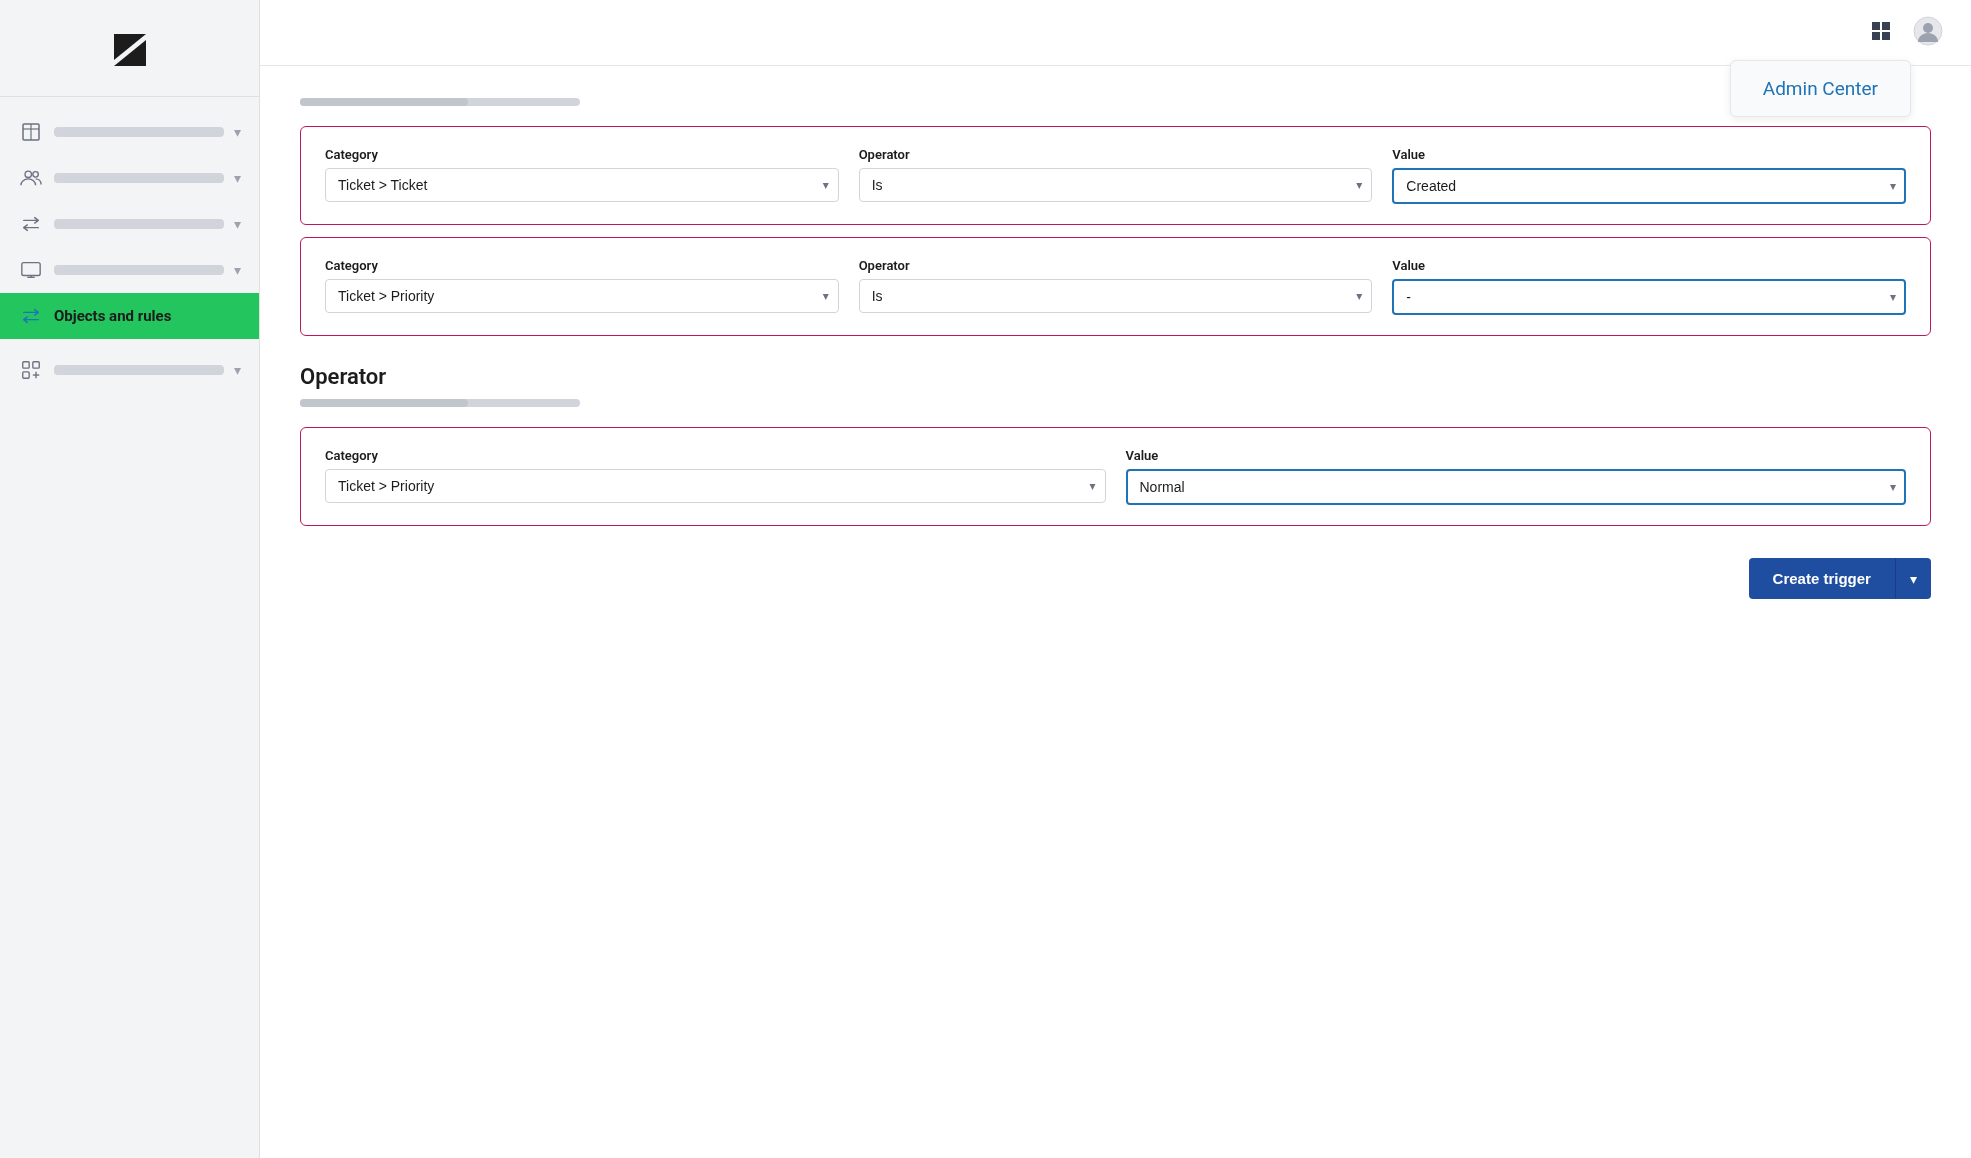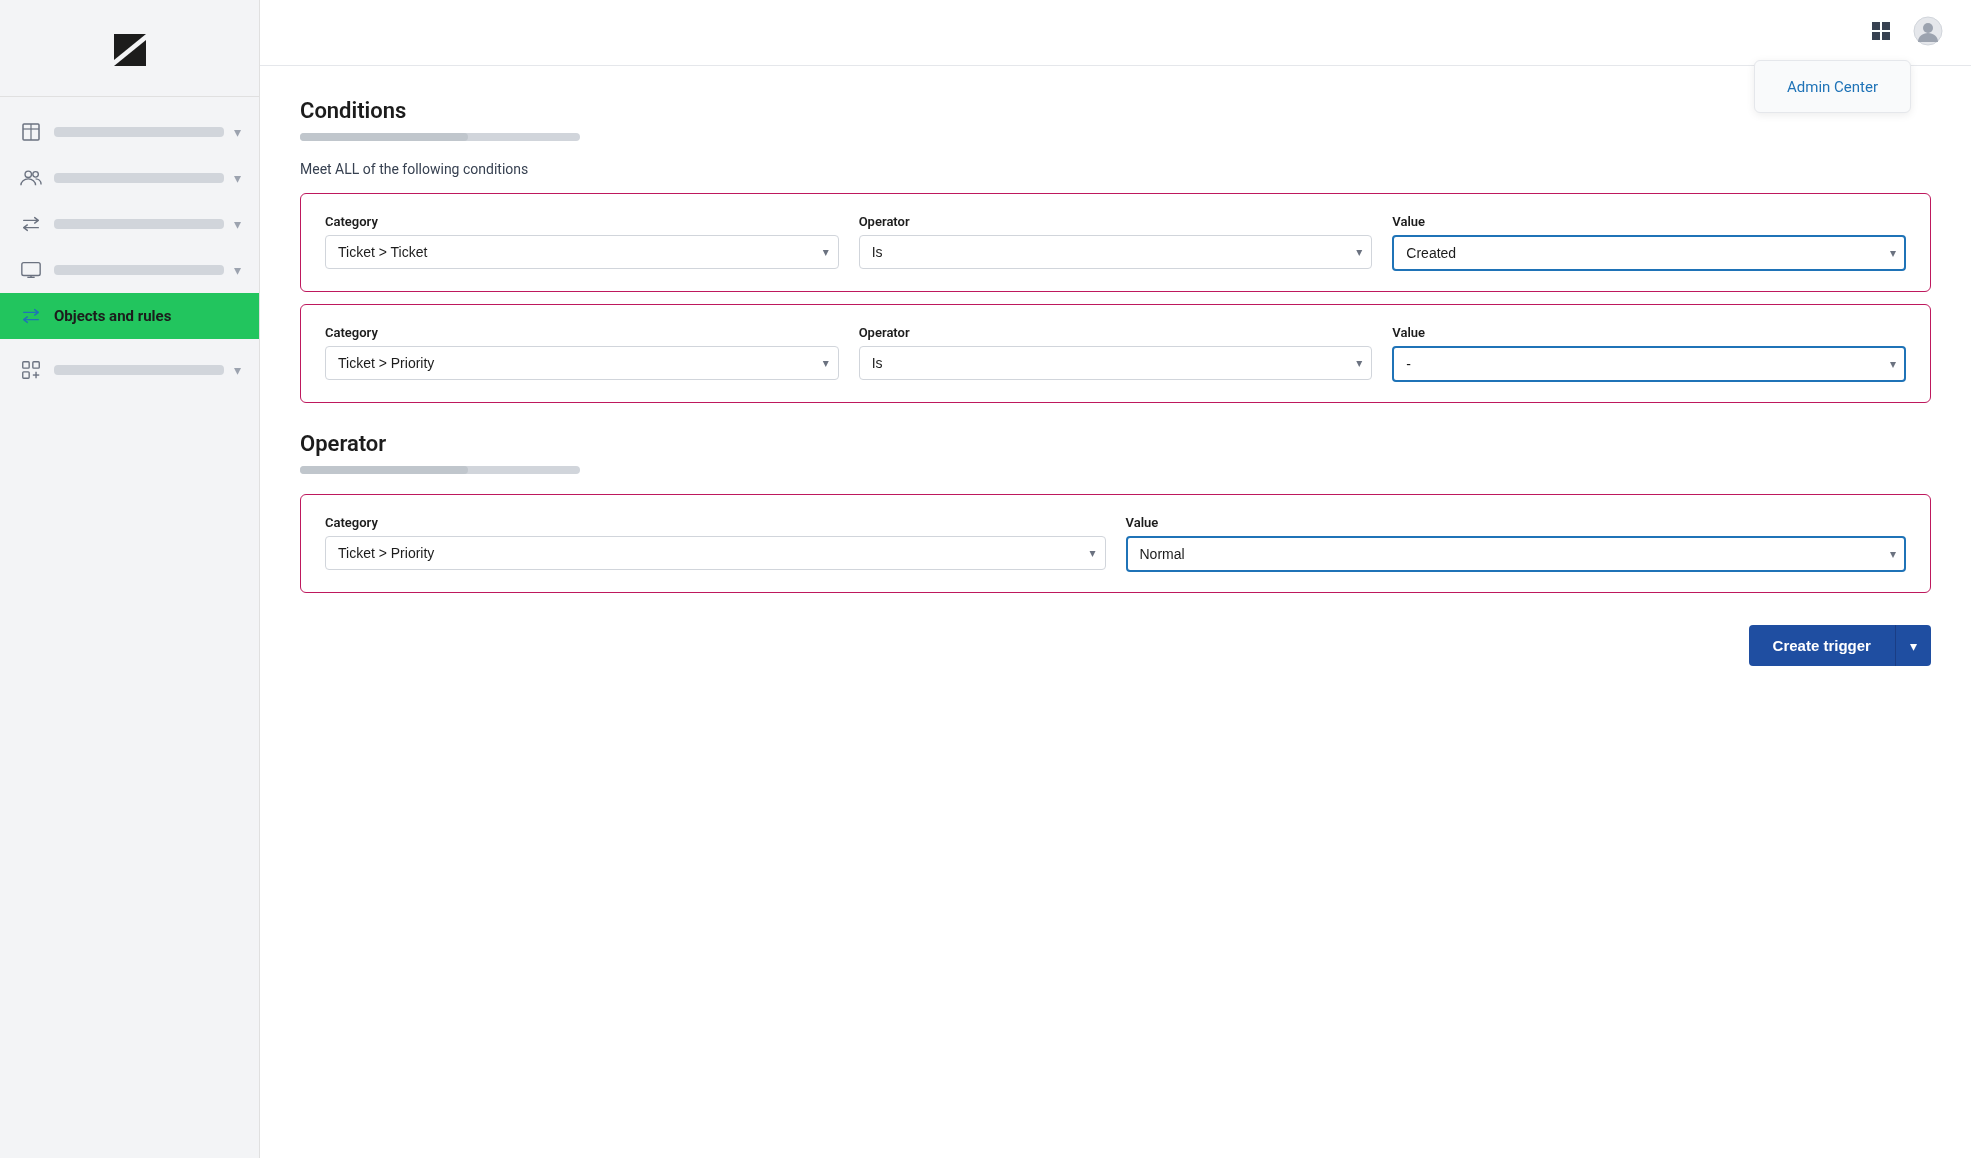--- a/index.html
+++ b/index.html
@@ -131,21 +131,21 @@
       background: #f9fafb;
       border: 1px solid #e5e7eb;
       border-radius: 6px;
       padding: 16px 32px;
       box-shadow: 0 2px 8px rgba(0,0,0,0.08);
       z-index: 100;
     }
     .admin-dropdown a {
       color: #1f73b7;
       text-decoration: none;
-      font-size: 15px;
+      font-size: 19px;
       margin-top: 45px;
     }
 
     
     .content {
       flex: 1;
       overflow-y: auto;
       padding: 32px 40px 40px;
     }
 
@@ -375,25 +375,23 @@
     </div>
 
     <div class="admin-dropdown">
       <a href="#">Admin Center</a>
     </div>
   </div>
 
   <div class="content">
 
     <div>
-      <h2 class="section-title">Conditions</h2>
       <div class="progress-bar-container">
         <div class="progress-bar-fill"></div>
       </div>
-      <p class="conditions-label">Meet ALL of the following conditions</p>
 
       <div class="condition-card">
         <div class="row-3col">
           <div class="field-group">
             <span class="field-label">Category</span>
             <div class="select-wrapper">
               <select>
                 <option>Ticket &gt; Ticket</option>
               </select>
               <span class="chevron">▾</span>

